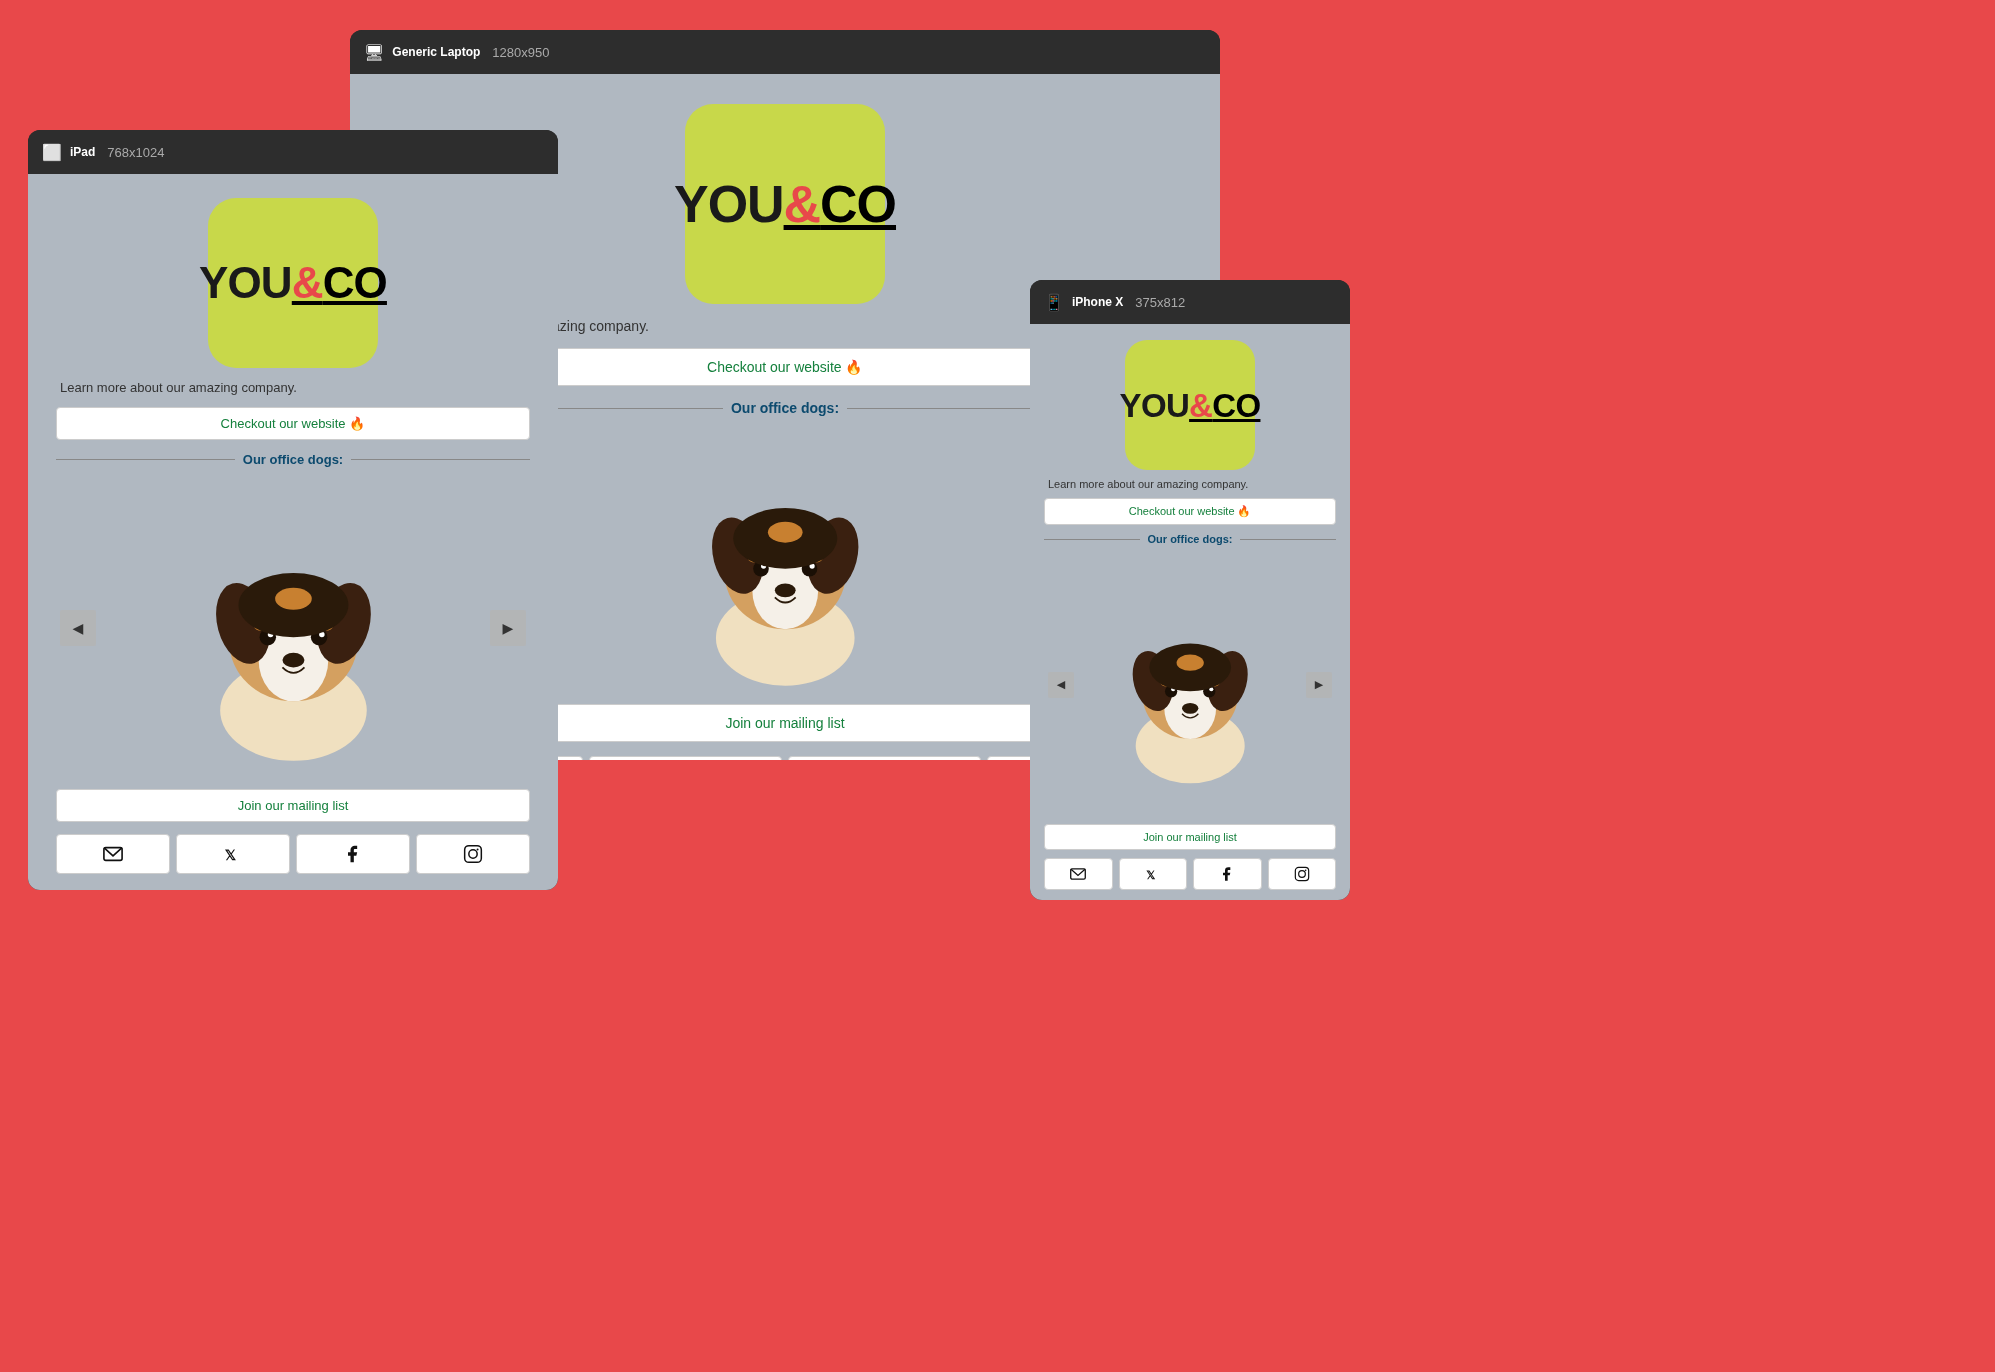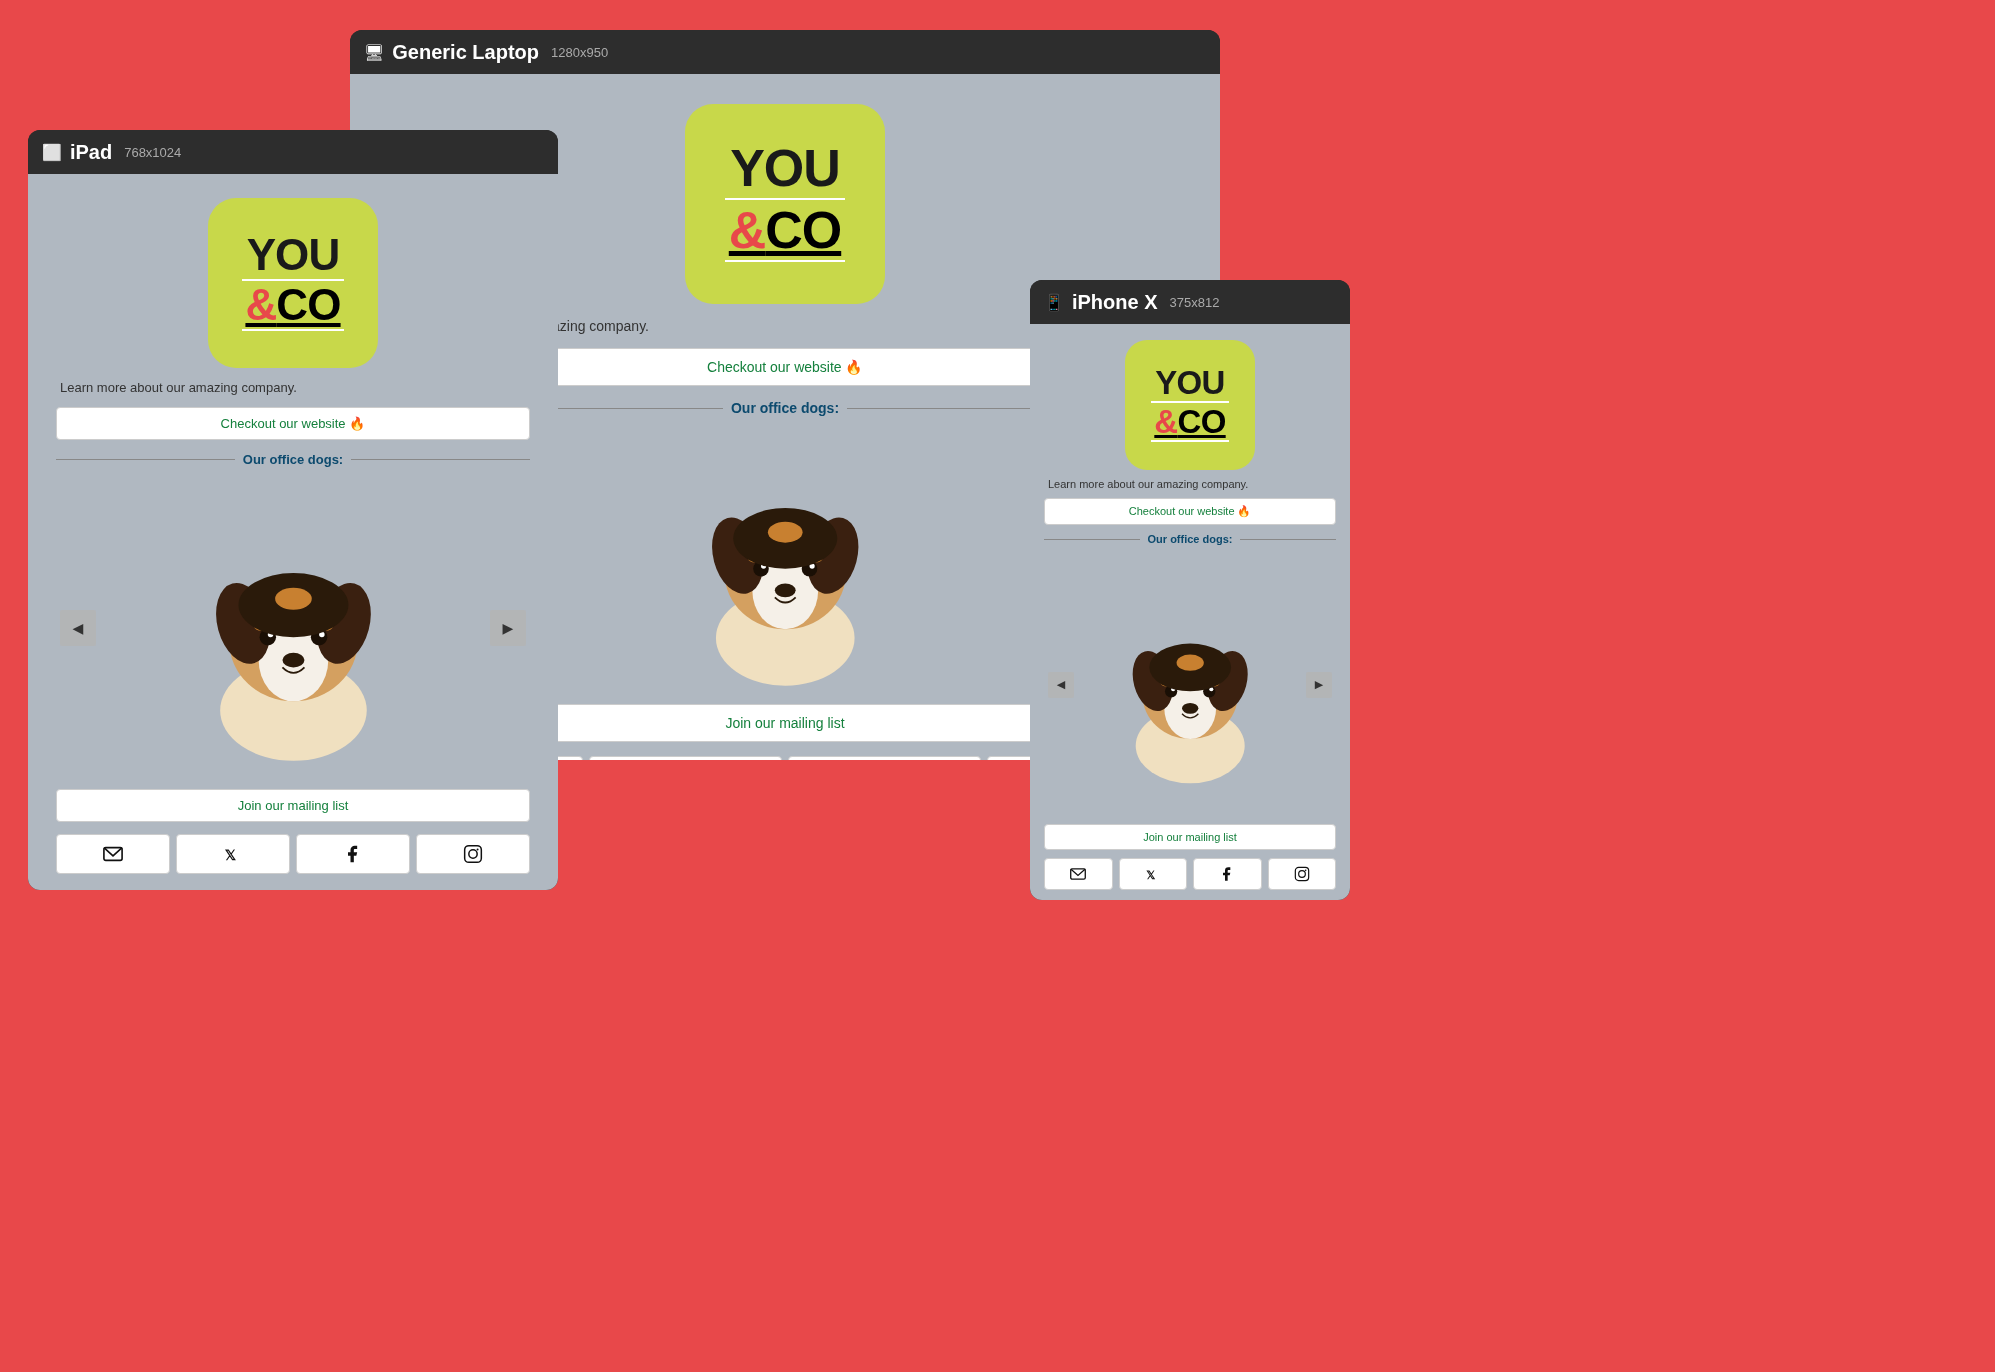--- a/index.html
+++ b/index.html
@@ -30,21 +30,21 @@
       padding: 0 14px;
       height: 44px;
       flex-shrink: 0;
     }
 
     .device-titlebar .monitor-icon {
       font-size: 16px;
     }
 
     .device-title {
-      font-size: 20px;
+      font-size: 12px;
       font-weight: 600;
       color: #fff;
     }
 
     .device-dims {
       font-size: 13px;
       color: #aaa;
       margin-left: 4px;
     }
 
@@ -62,21 +62,20 @@
       padding: 24px 20px 16px;
       gap: 12px;
       width: 100%;
       height: 100%;
     }
 
     .logo-container {
       background: #c8d84a;
       border-radius: 28px;
       display: flex;
-      flex-direction: column;
       align-items: center;
       justify-content: center;
       flex-shrink: 0;
     }
 
     .logo-text-you {
       font-size: 1em;
       font-weight: 900;
       color: #1a1a1a;
       line-height: 1;

